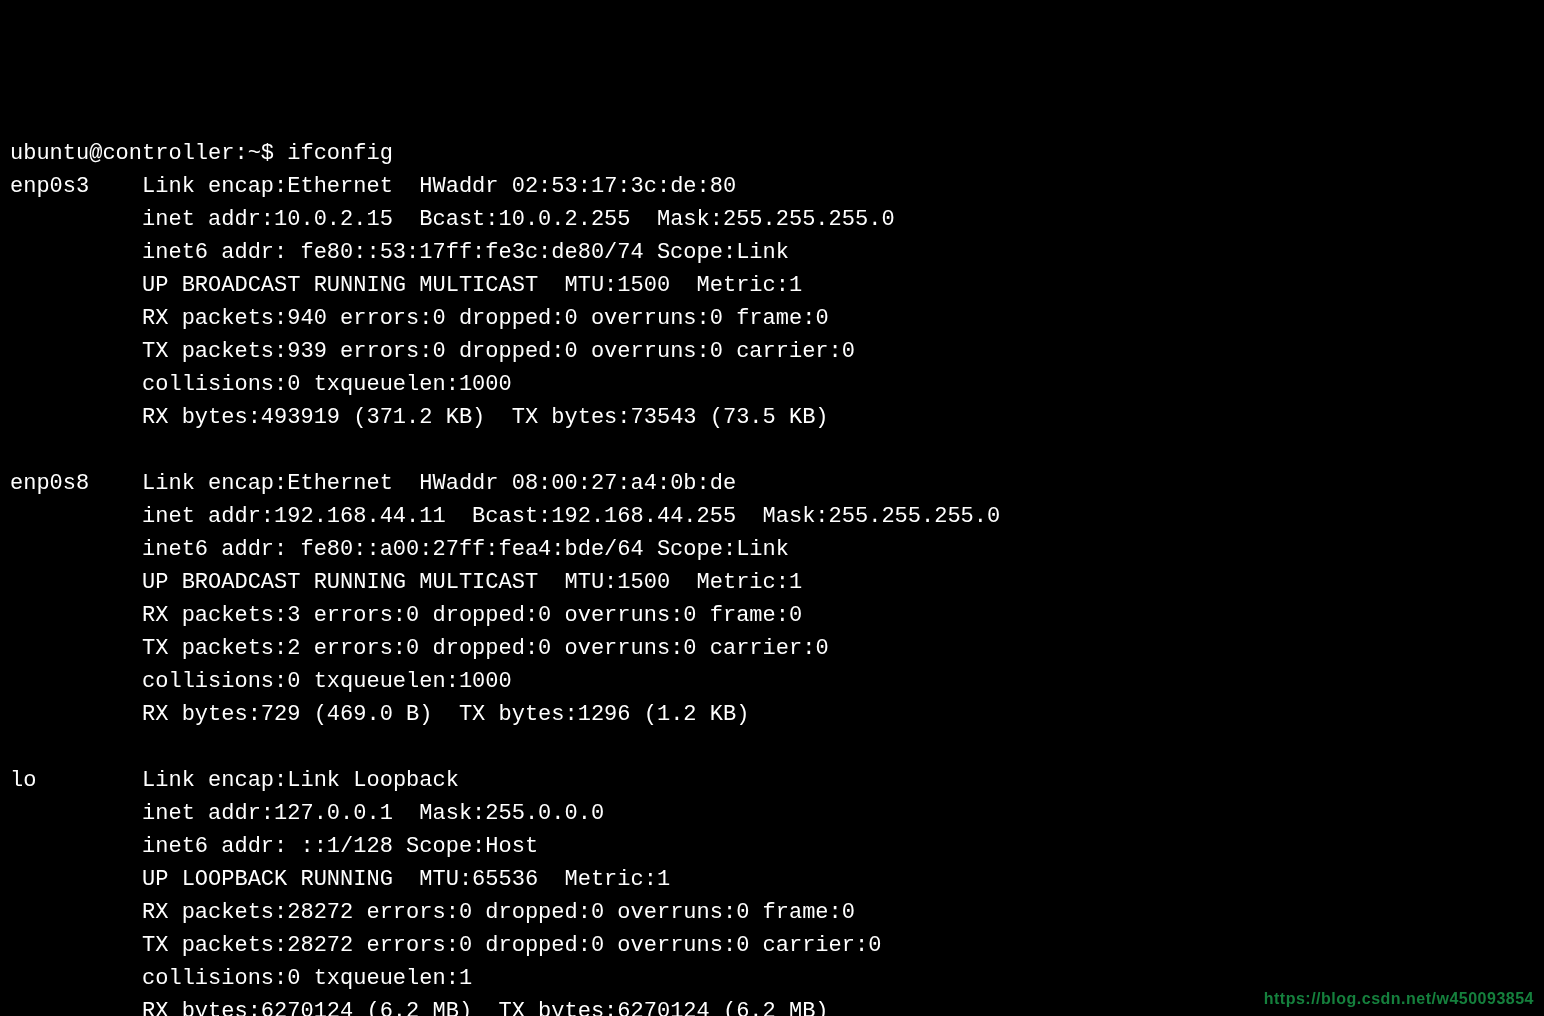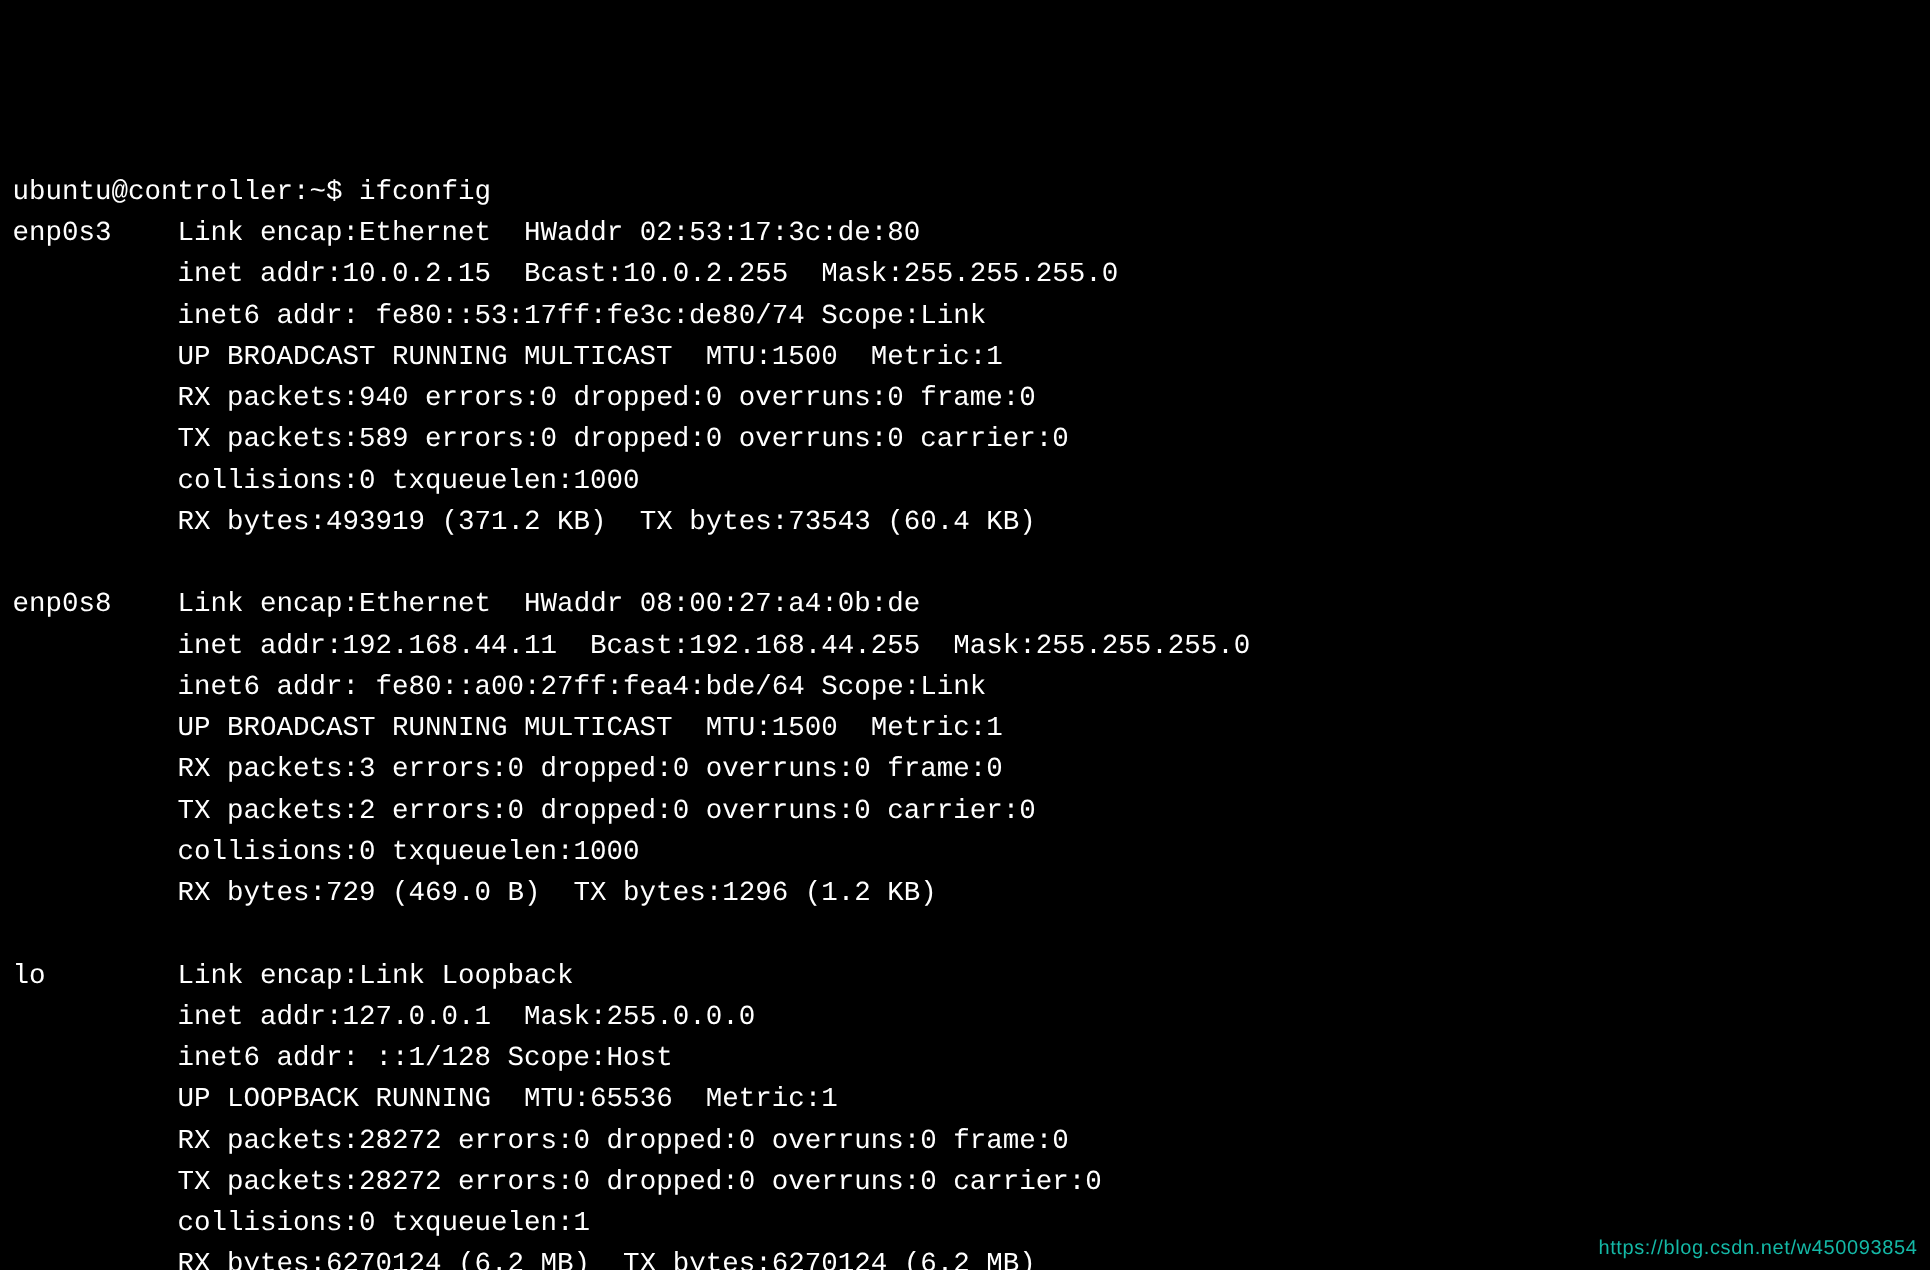--- a/index.html
+++ b/index.html
@@ -13,40 +13,41 @@
       white-space: pre;
       width: 1544px;
       height: 1016px;
       overflow: hidden;
       position: relative;
     }
     .watermark {
       position: absolute;
       right: 10px;
       bottom: 5px;
-      color: #14b8a6;
+      color: #15803d;
       font-size: 16px;
       font-family: Arial, sans-serif;
       letter-spacing: 0.5px;
+      font-weight: bold;
     }
   </style>
 </head>
 <body>
 
 
 
 <div><span>ubuntu@controller:~$ </span><span>ifconfig</span>
 <span>enp0s3</span><span>   </span> Link encap:<span>Ethernet</span>  HWaddr <span>02:53:17:3c:de:80</span>
           inet addr:<span>10.0.2.15</span>  Bcast:<span>10.0.2.255</span>  Mask:<span>255.255.255.0</span>
           inet6 addr: <span>fe80::53:17ff:fe3c:de80/74</span> Scope:<span>Link</span>
           <span>UP BROADCAST RUNNING MULTICAST</span>  MTU:<span>1500</span>  Metric:<span>1</span>
           RX packets:<span>940</span> errors:<span>0</span> dropped:<span>0</span> overruns:<span>0</span> frame:<span>0</span>
-          TX packets:<span>589</span> errors:<span>0</span> dropped:<span>0</span> overruns:<span>0</span> carrier:<span>0</span>
+          TX packets:<span>939</span> errors:<span>0</span> dropped:<span>0</span> overruns:<span>0</span> carrier:<span>0</span>
           collisions:<span>0</span> txqueuelen:<span>1000</span>
-          RX bytes:<span>493919</span> <span>(371.2 KB)</span>  TX bytes:<span>73543</span> <span>(60.4 KB)</span>
+          RX bytes:<span>493919</span> <span>(371.2 KB)</span>  TX bytes:<span>73543</span> <span>(73.5 KB)</span>
 
 <span>enp0s8</span><span>   </span> Link encap:<span>Ethernet</span>  HWaddr <span>08:00:27:a4:0b:de</span>
           inet addr:<span>192.168.44.11</span>  Bcast:<span>192.168.44.255</span>  Mask:<span>255.255.255.0</span>
           inet6 addr: <span>fe80::a00:27ff:fea4:bde/64</span> Scope:<span>Link</span>
           <span>UP BROADCAST RUNNING MULTICAST</span>  MTU:<span>1500</span>  Metric:<span>1</span>
           RX packets:<span>3</span> errors:<span>0</span> dropped:<span>0</span> overruns:<span>0</span> frame:<span>0</span>
           TX packets:<span>2</span> errors:<span>0</span> dropped:<span>0</span> overruns:<span>0</span> carrier:<span>0</span>
           collisions:<span>0</span> txqueuelen:<span>1000</span>
           RX bytes:<span>729</span> <span>(469.0 B)</span>  TX bytes:<span>1296</span> <span>(1.2 KB)</span>
 

